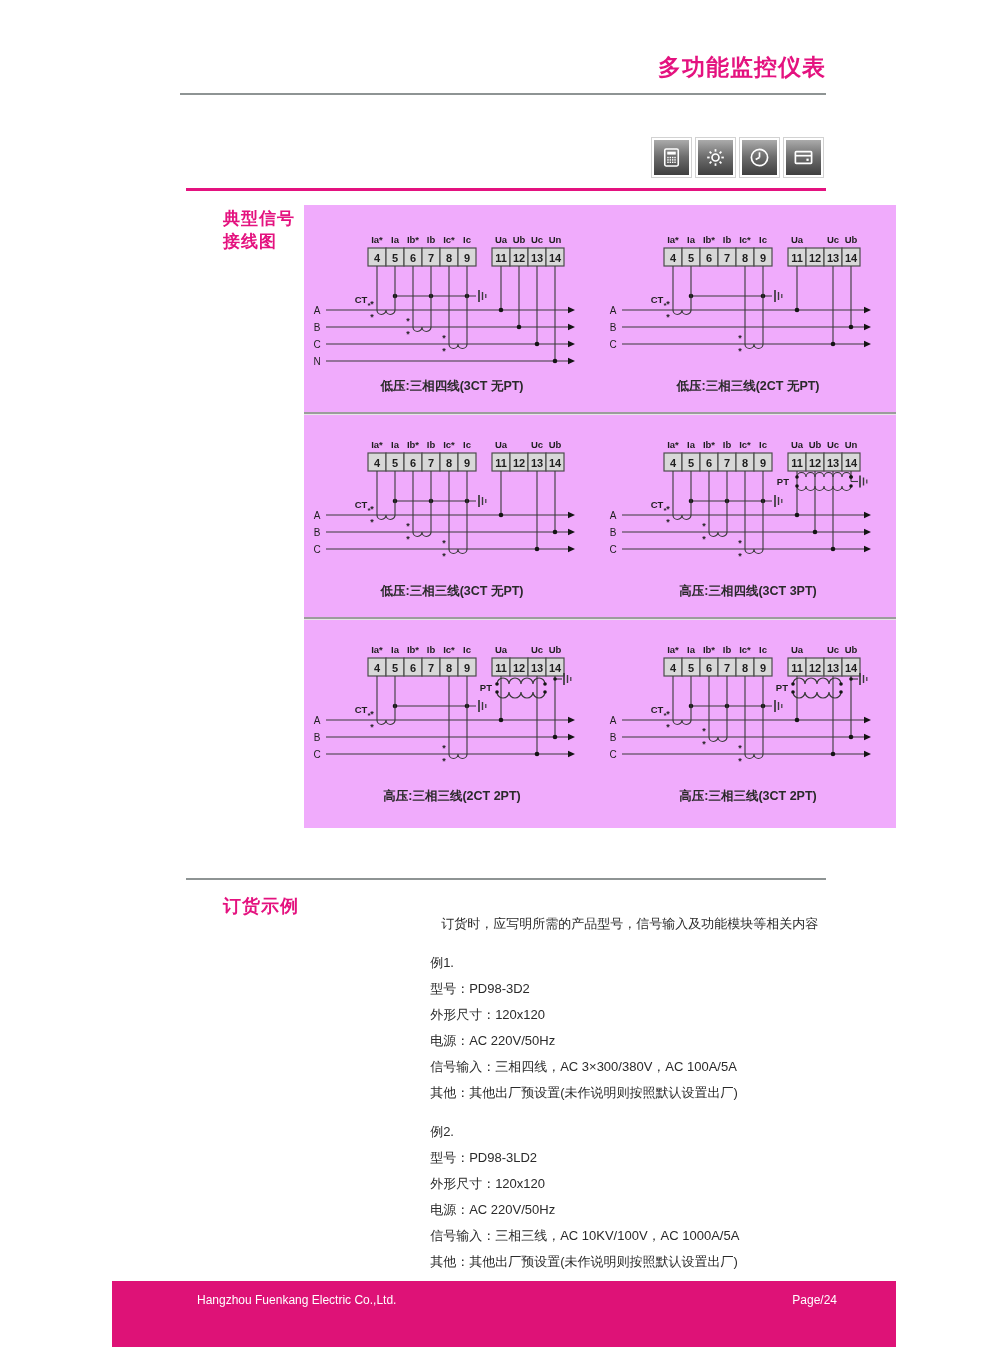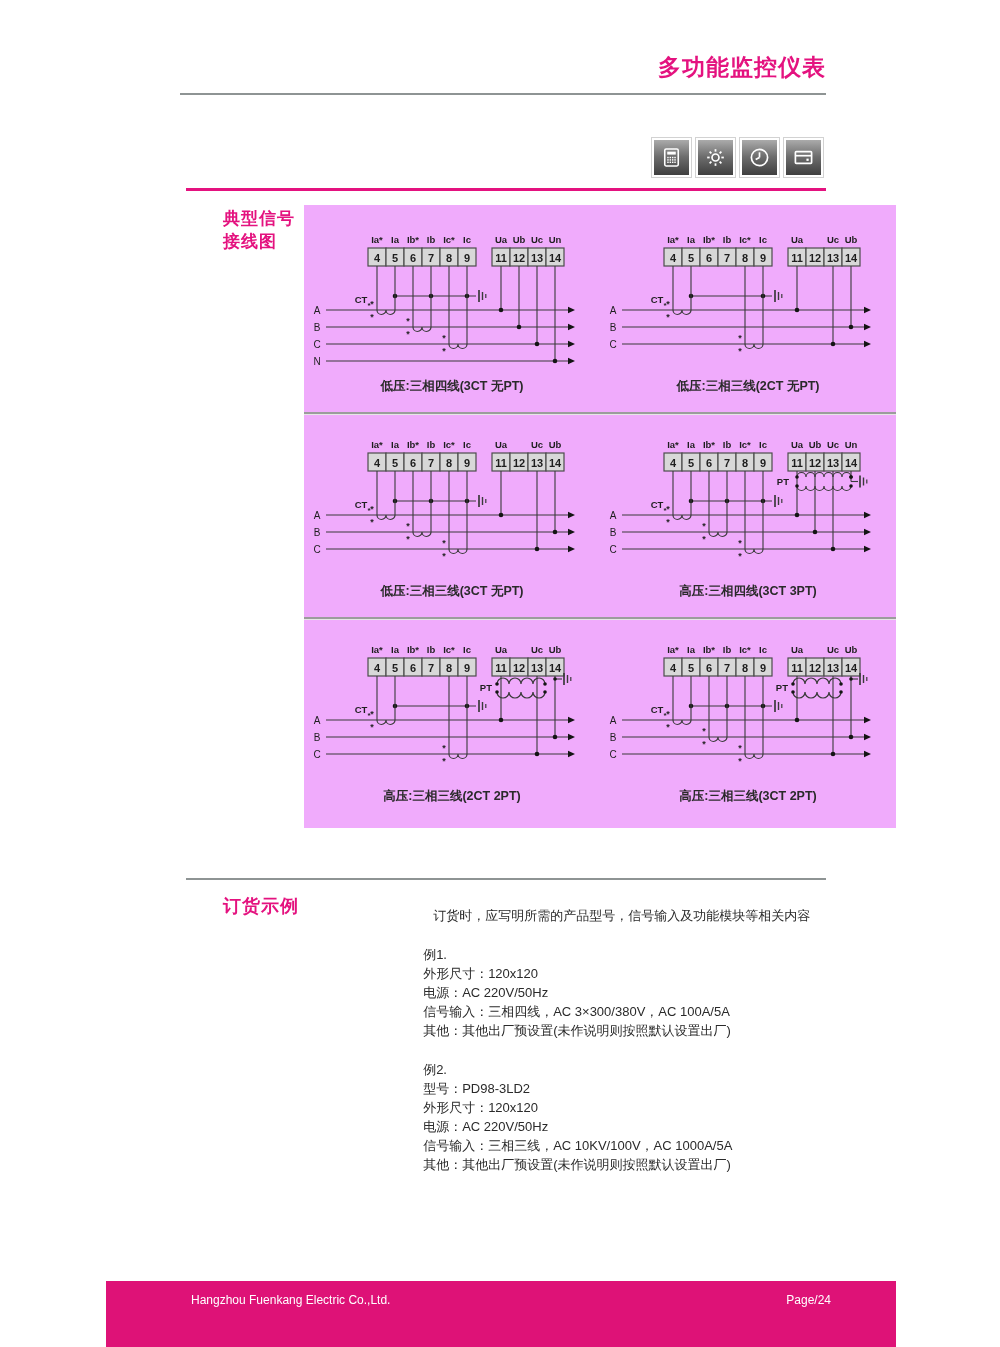--- a/index.html
+++ b/index.html
@@ -32,26 +32,26 @@
   .diagram-panel{width:593px;background:#f0abfc;padding:4px 0 6px 0;}
   .diagram-grid .drow{display:flex;}
   .diagram-grid .drow.sep{border-top:2px solid #9c9c9c;box-shadow:inset 0 1px 0 #e6e6e6;}
   .diagram-cell{width:296px;padding:3px 0;}
   .diagram-cell svg{display:block;}
   
   .order-rule{margin-top:50px;height:2px;background:#8e9494;margin-left:82px;margin-right:70px;}
   .order-row{margin-top:12px;gap:11px;}
   .order-label{font-size:18px;}
   .order-content{width:600px;font-size:13px;line-height:19px;color:#2a2a2a;padding-top:4px;}
-  .order-intro{margin:10px;font-family:Liberation Serif, serif;}
+  .order-intro{margin:18px;font-family:Liberation Serif, serif;}
   .example{margin-top:20px;}
-  .example .ex-line{margin:0;}
+  .example .ex-line{margin:7px;}
   
   .footer{
-    position:absolute;left:2px;top:1281px;width:100%;height:66px;box-sizing:border-box;
+    position:absolute;left:8px;top:1281px;width:100%;height:66px;box-sizing:border-box;
     background:var(--footer-bg,#de1277);color:#ffffff;font-size:12px;
     display:flex;justify-content:space-between;align-items:flex-start;
     padding:12px 67px 0 85px;
   }
 </style>
 </head>
 <body>
 
 <div class="page">
 
@@ -596,20 +596,21 @@
 
   <div class="order-rule"></div>
 
   <div class="section-row order-row">
     <div class="section-label order-label">订货示例</div>
     <div class="order-content">
       <p class="order-intro">订货时，应写明所需的产品型号，信号输入及功能模块等相关内容</p>
       <div id="examples">
           <div class="example">
             <p class="ex-line">例1.</p>
+            <p class="ex-line">型号：PD98-3D2</p>
             <p class="ex-line">外形尺寸：120x120</p>
             <p class="ex-line">电源：AC 220V/50Hz</p>
             <p class="ex-line">信号输入：三相四线，AC 3×300/380V，AC 100A/5A</p>
             <p class="ex-line">其他：其他出厂预设置(未作说明则按照默认设置出厂)</p>
           </div>
           <div class="example">
             <p class="ex-line">例2.</p>
             <p class="ex-line">型号：PD98-3LD2</p>
             <p class="ex-line">外形尺寸：120x120</p>
             <p class="ex-line">电源：AC 220V/50Hz</p>

